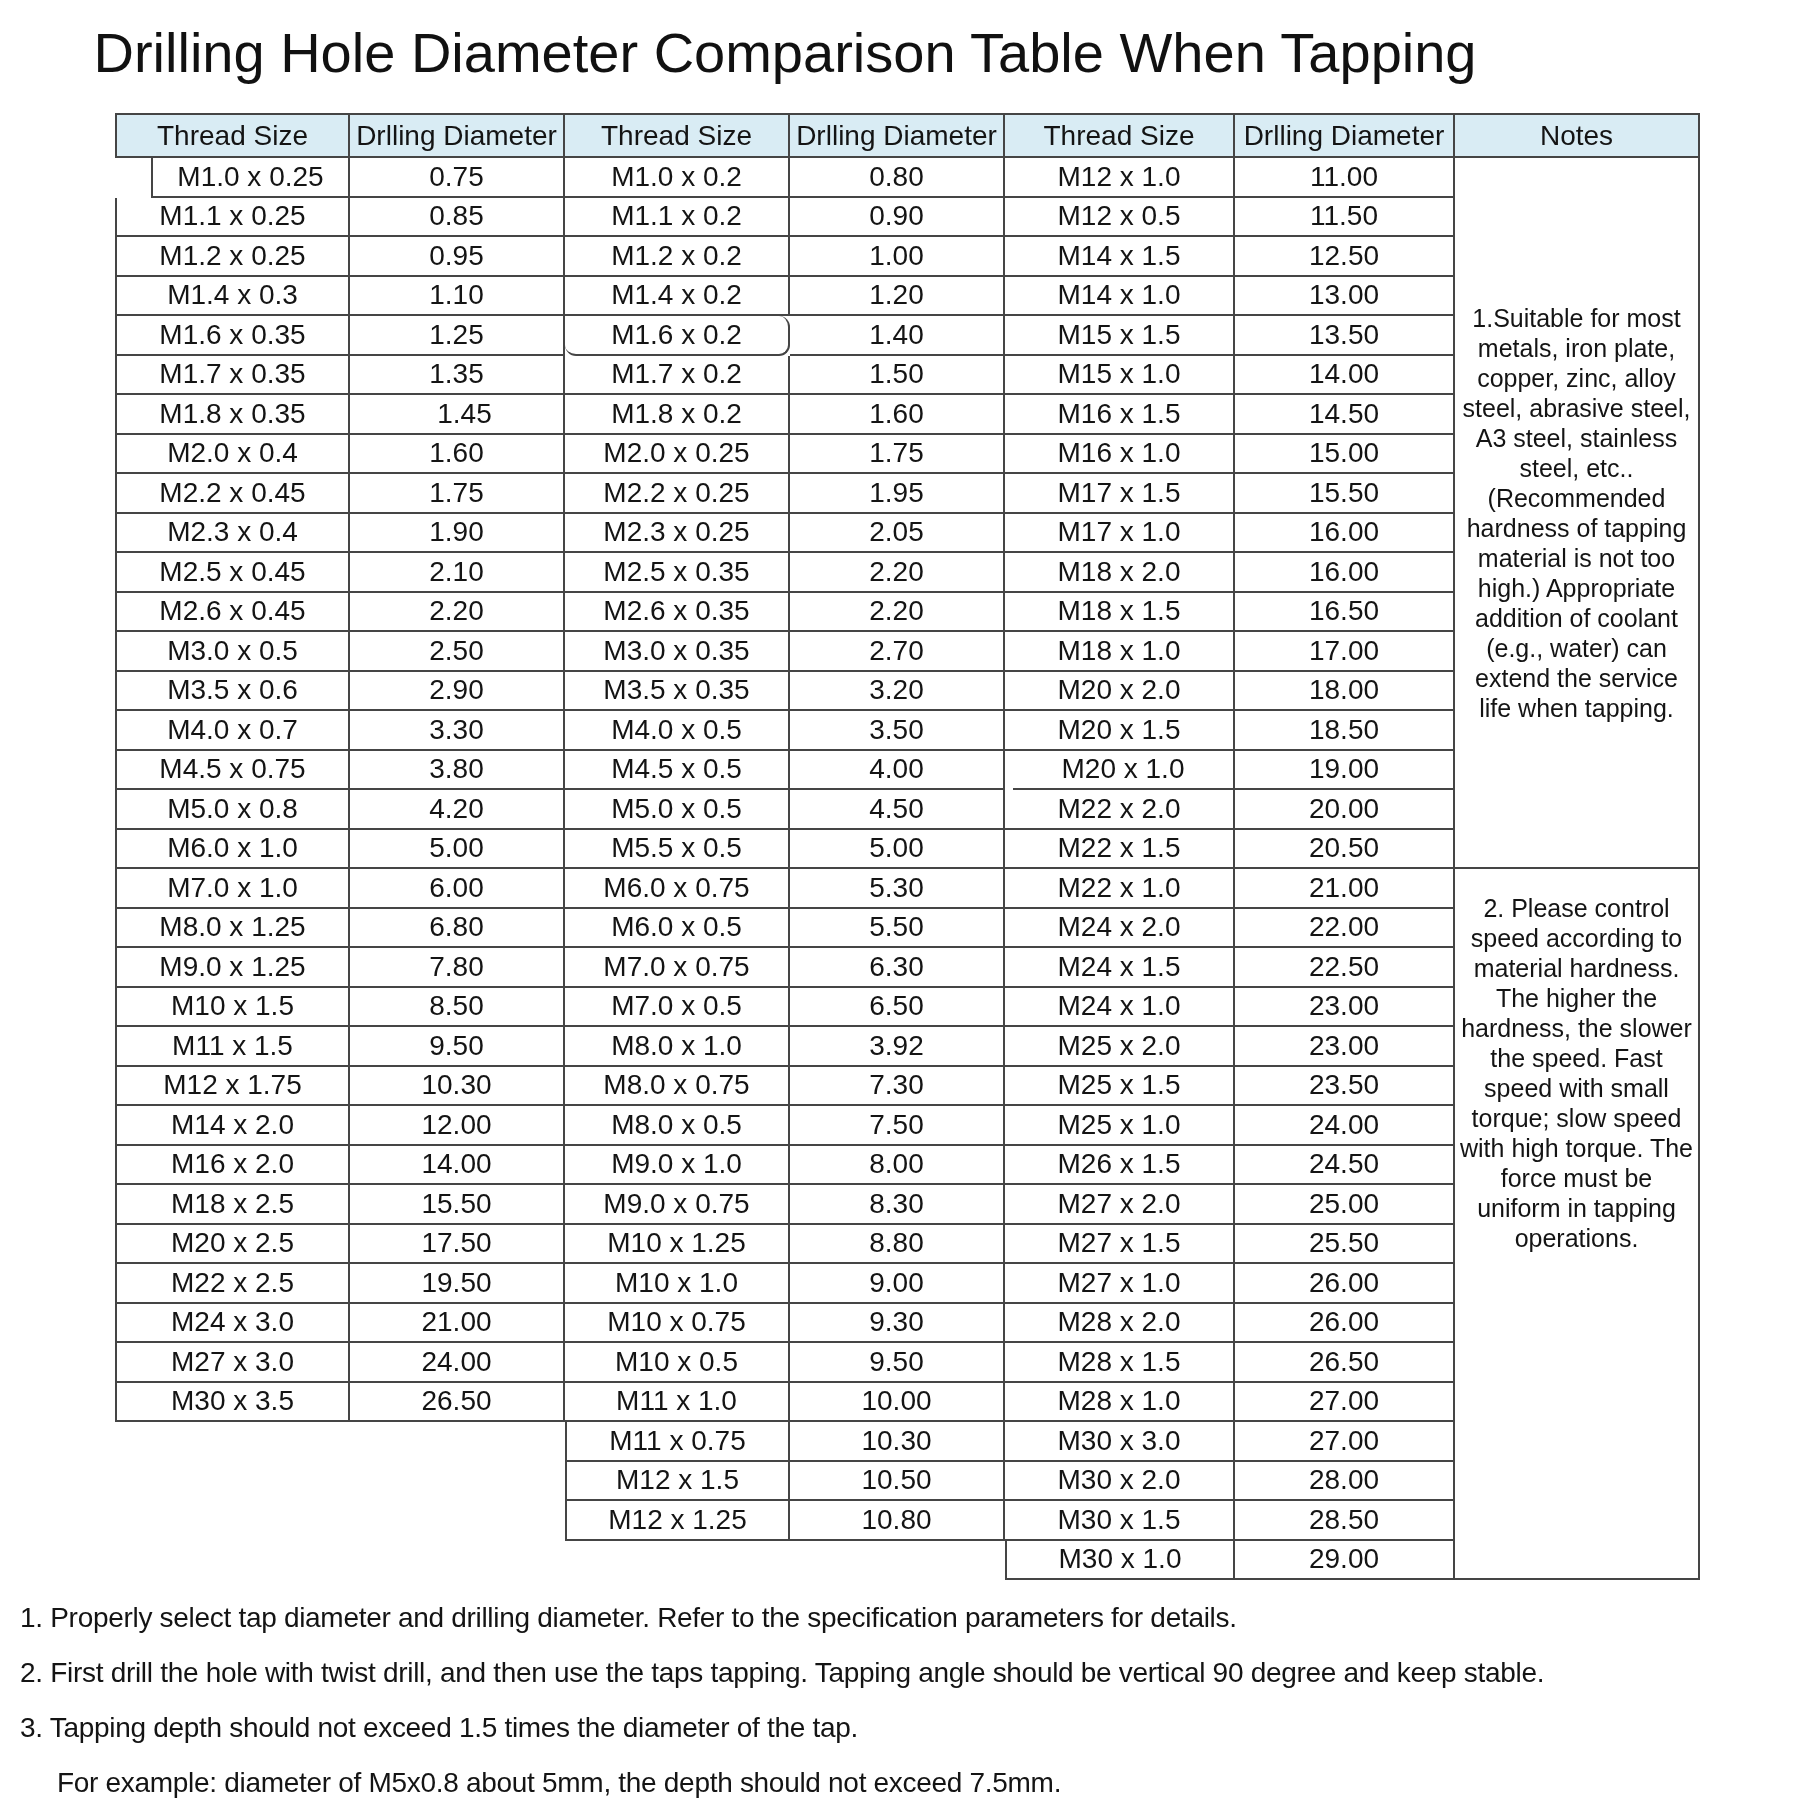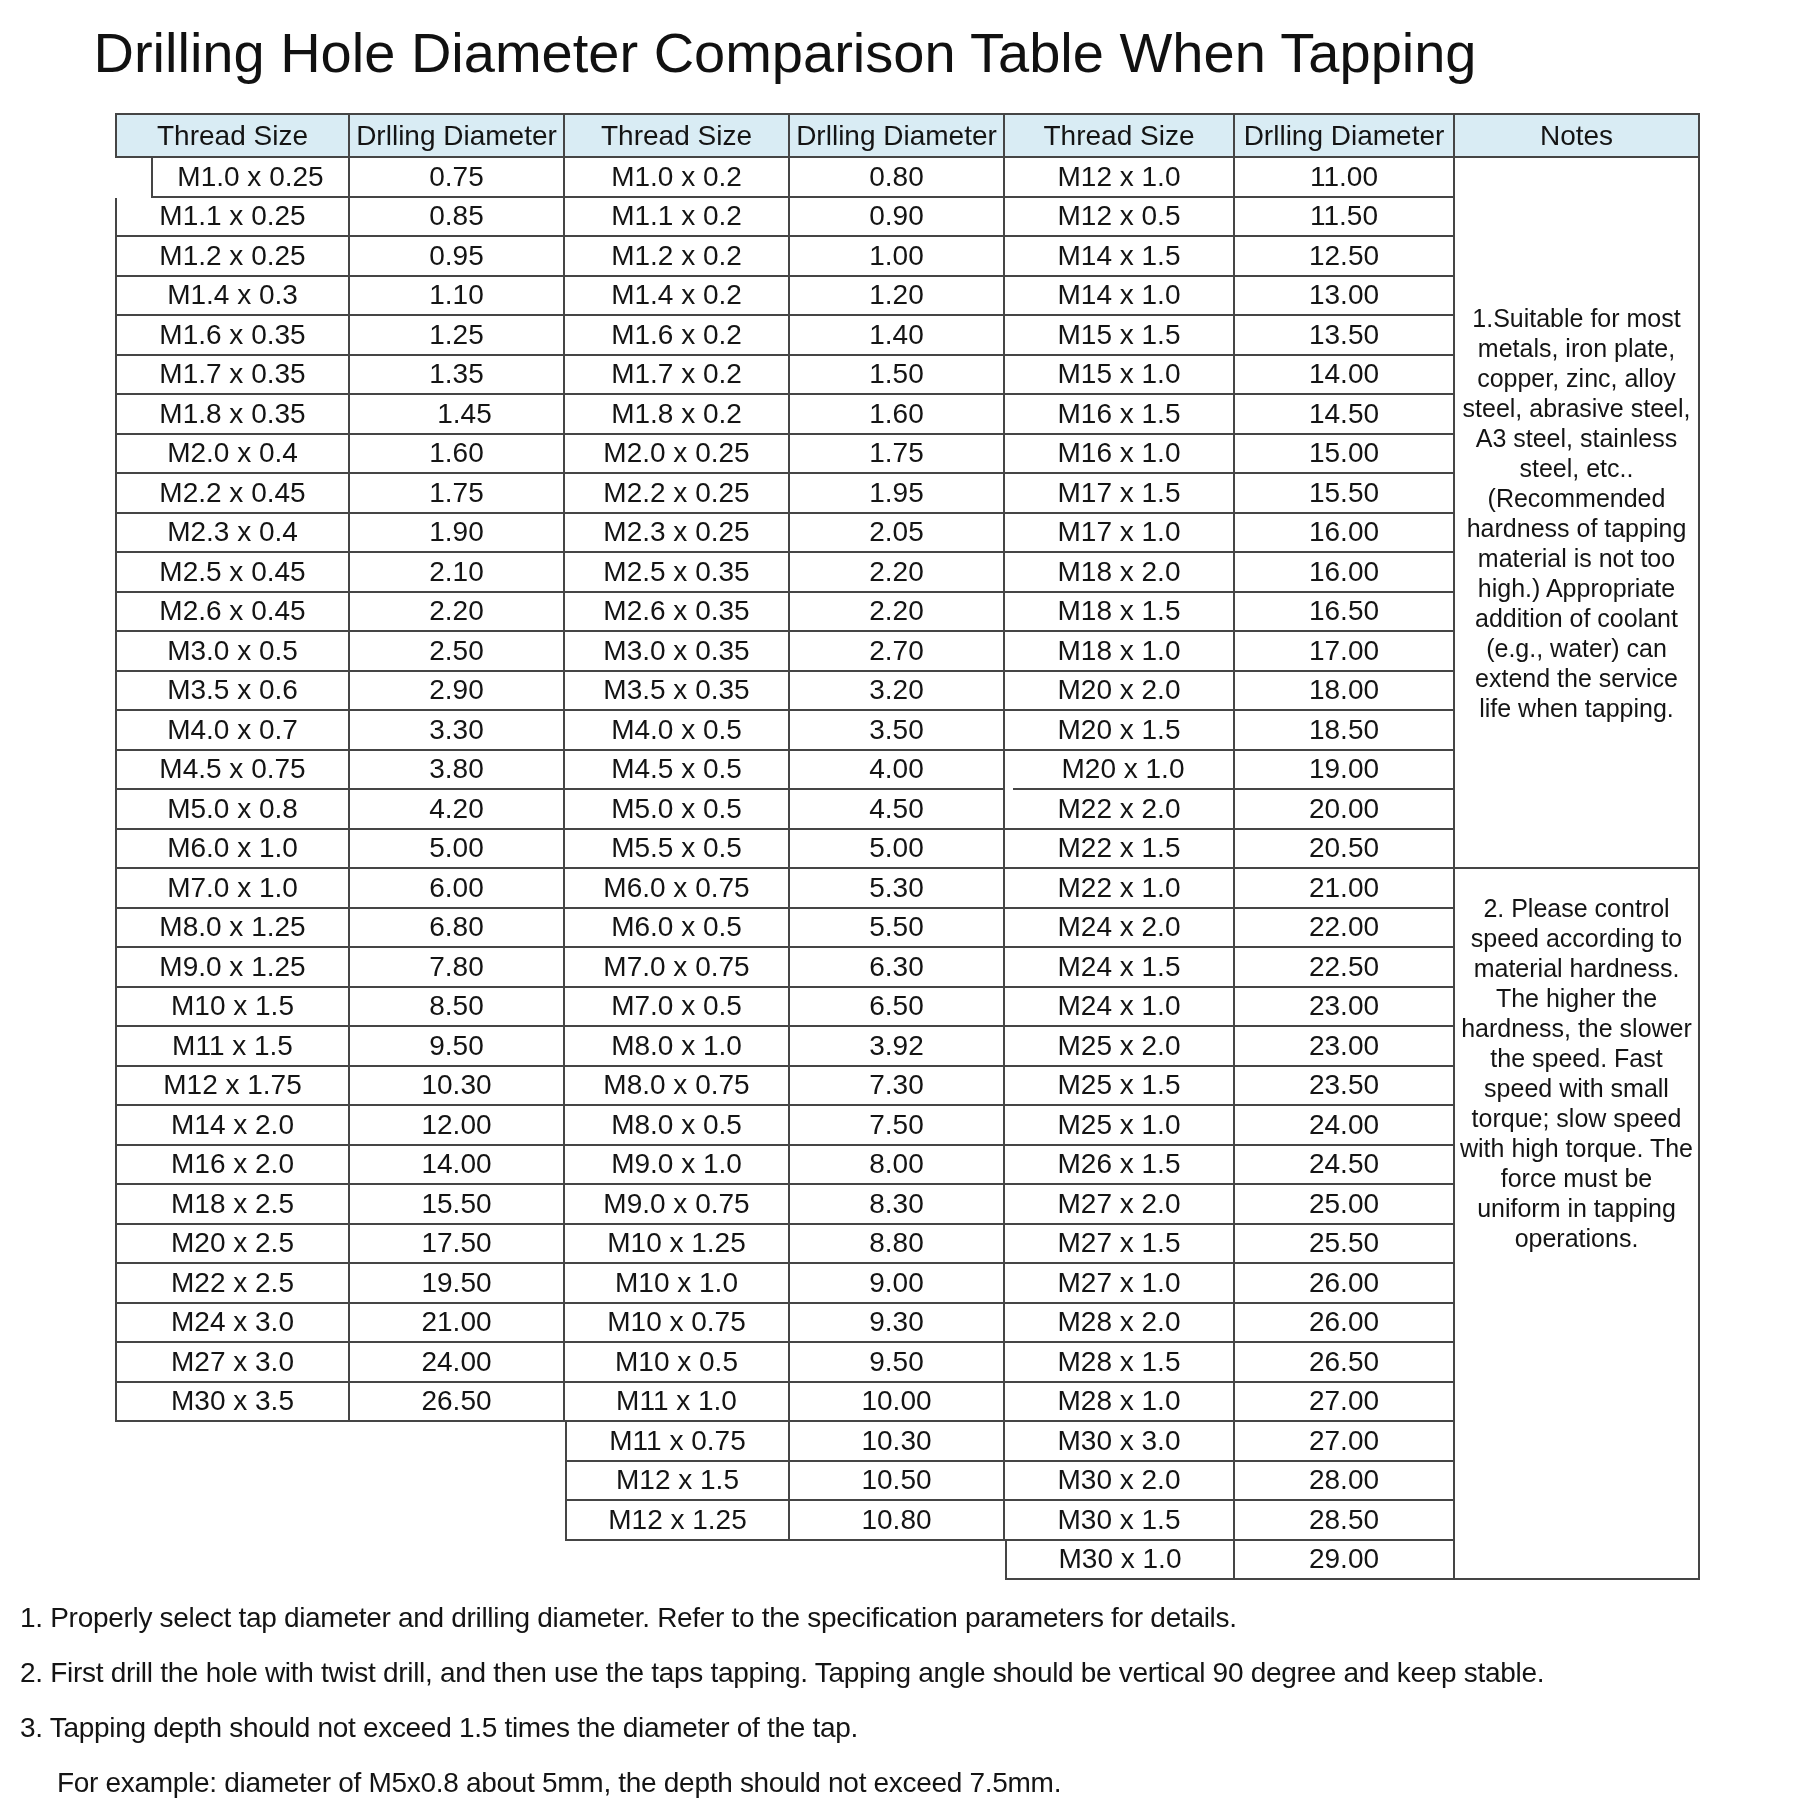--- a/index.html
+++ b/index.html
@@ -105,21 +105,21 @@
     <div class="cell header bt" style="grid-area: 1 / 3;">Thread Size</div>
     <div class="cell header bt" style="grid-area: 1 / 4;">Drlling Diameter</div>
     <div class="cell" style="grid-area: 2 / 3;">M1.0 x 0.2</div>
     <div class="cell" style="grid-area: 2 / 4;">0.80</div>
     <div class="cell" style="grid-area: 3 / 3;">M1.1 x 0.2</div>
     <div class="cell" style="grid-area: 3 / 4;">0.90</div>
     <div class="cell" style="grid-area: 4 / 3;">M1.2 x 0.2</div>
     <div class="cell" style="grid-area: 4 / 4;">1.00</div>
     <div class="cell" style="grid-area: 5 / 3;">M1.4 x 0.2</div>
     <div class="cell" style="grid-area: 5 / 4;">1.20</div>
-    <div class="cell" style="grid-area: 6 / 3;">M1.6 x 0.2</div>
+    <div class="cell" style="grid-area: 6 / 3; border-radius: 11px;">M1.6 x 0.2</div>
     <div class="cell" style="grid-area: 6 / 4;">1.40</div>
     <div class="cell" style="grid-area: 7 / 3;">M1.7 x 0.2</div>
     <div class="cell" style="grid-area: 7 / 4;">1.50</div>
     <div class="cell" style="grid-area: 8 / 3;">M1.8 x 0.2</div>
     <div class="cell" style="grid-area: 8 / 4;">1.60</div>
     <div class="cell" style="grid-area: 9 / 3;">M2.0 x 0.25</div>
     <div class="cell" style="grid-area: 9 / 4;">1.75</div>
     <div class="cell" style="grid-area: 10 / 3;">M2.2 x 0.25</div>
     <div class="cell" style="grid-area: 10 / 4;">1.95</div>
     <div class="cell" style="grid-area: 11 / 3;">M2.3 x 0.25</div>

